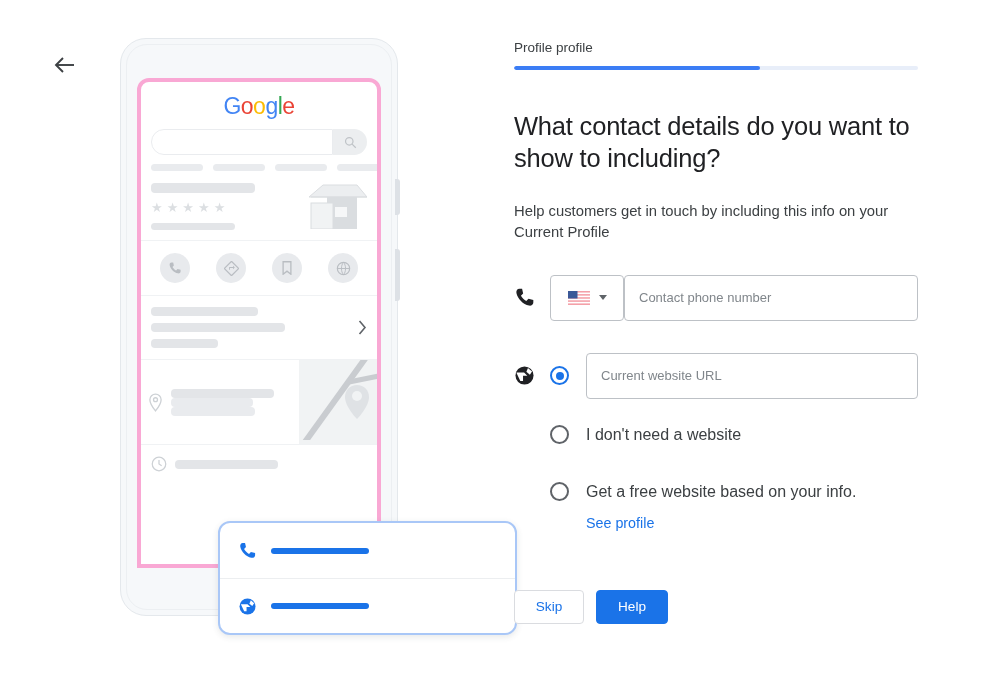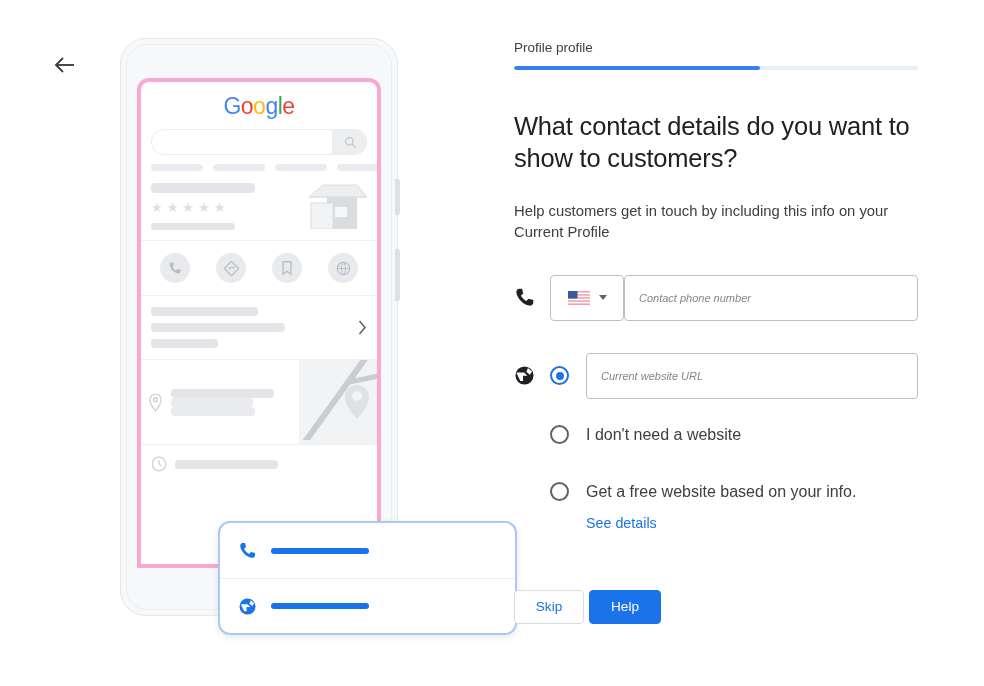--- a/index.html
+++ b/index.html
@@ -119,41 +119,40 @@
     width: 74px; height: 46px; border: 1px solid #bdc1c6; border-radius: 4px;
     display: flex; align-items: center; justify-content: center; gap: 9px; cursor: pointer;
     background: #fff;
   }
   .flag { width: 22px; height: 14px; position: relative; overflow: hidden; }
   .caret { width: 0; height: 0; border-left: 4.5px solid transparent; border-right: 4.5px solid transparent;
            border-top: 5px solid #5f6368; }
 
   .tinput {
     flex: 1; height: 46px; border: 1px solid #bdc1c6; border-radius: 4px;
-    padding: 0 14px; font-size: 11px; color: #202124; outline: none; background: #fff;
+    padding: 0 14px; font-size: 13px; color: #202124; outline: none; background: #fff;
     font-family: "Liberation Sans", sans-serif;
-    font-style: italic;
   }
   .tinput::placeholder { color: #80868b; }
 
   .radio {
     width: 19px; height: 19px; border-radius: 50%; border: 2px solid #5f6368;
     position: relative; cursor: pointer; background: #fff;
   }
   .radio.on { border-color: #1a73e8; }
   .radio.on:after {
     content: ""; position: absolute; left: 3.5px; top: 3.5px;
     width: 8px; height: 8px; border-radius: 50%; background: #1a73e8;
   }
   .optrow { display: flex; align-items: flex-start; margin-top: 25px; }
   .optlabel { font-size: 16px; color: #3c4043; line-height: 19px; padding-top: 0px; }
   .link { display: inline-block; margin-top: 14px; font-size: 14.3px; color: #1a73e8;
           text-decoration: none; cursor: pointer; font-weight: 500; }
 
-  .btnrow { display: flex; align-items: center; gap: 5px; margin-top: 58px; }
+  .btnrow { display: flex; align-items: center; gap: 12px; margin-top: 58px; }
   .btn {
     height: 34px; border-radius: 4px; font-size: 13.6px; font-weight: 500;
     cursor: pointer; font-family: "Liberation Sans", sans-serif;
     display: flex; align-items: center; justify-content: center;
   }
   .btn.skip { background: #fff; color: #1a73e8; border: 1px solid #dadce0; width: 70px; }
   .btn.next { background: #1a73e8; color: #fff; border: 1px solid #1a73e8; width: 72px; }
 </style>
 </head>
 <body>
@@ -313,21 +312,21 @@
     </div>
   </div>
 
   <div class="panel">
 
     <div class="step-label">Profile profile</div>
     <div class="pbar">
       <div class="pbar-fill" id="pfill" style="width: 61%; background: rgb(59, 125, 245);"></div>
     </div>
 
-    <h1 class="q">What contact details do you want to show to customers?</h1>
+    <h1 class="q">What contact details do you want to show to including?</h1>
     <p class="sub">Help customers get in touch by including this info on your Current Profile</p>
 
     <div class="frow">
       <div class="licon">
         <svg width="21" height="21" viewBox="0 0 20 20">
           <path d="M5.2 1.6 C3.1 1.6 1.9 3.6 2.3 5.7 C3.5 11.4 8.6 16.5 14.3 17.7 C16.4 18.1 18.4 16.9 18.4 14.8 L18.4 12.3 L13.8 11.3 L11.7 13.4 C9.6 12.2 7.8 10.4 6.6 8.3 L8.7 6.2 L7.7 1.6 Z" fill="#202124"></path>
         </svg>
       </div>
       <div class="ccode">
         <span class="flag">
@@ -367,21 +366,21 @@
       <div class="optlabel">I don't need a website</div>
     </div>
 
     <div class="optrow" style="margin-top:38px">
       <div class="licon"></div>
       <div class="radio-slot">
         <span class="radio"></span>
       </div>
       <div>
         <div class="optlabel">Get a free website based on your info.</div>
-        <a class="link">See details</a>
+        <a class="link">See profile</a>
       </div>
     </div>
 
     <div class="btnrow">
       <button class="btn skip">Skip</button>
       <button class="btn next">Help</button>
     </div>
 
   </div>
 </div>

